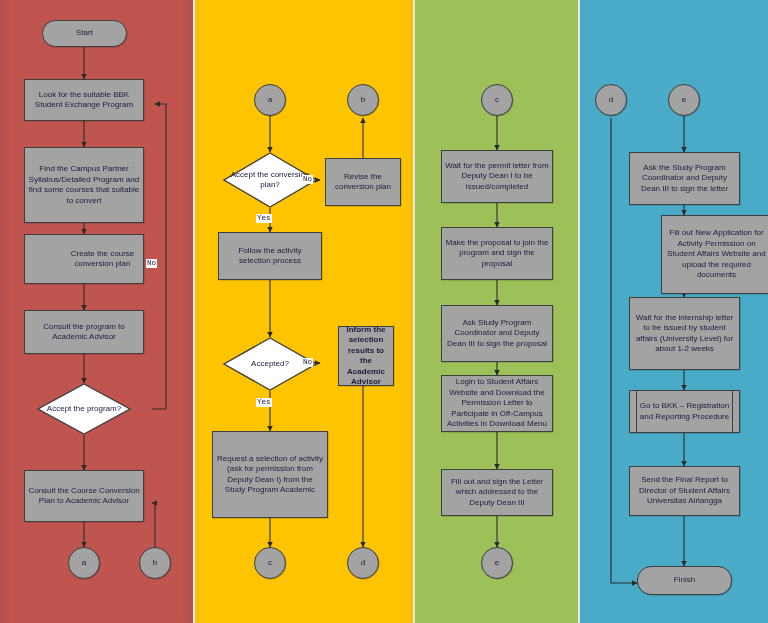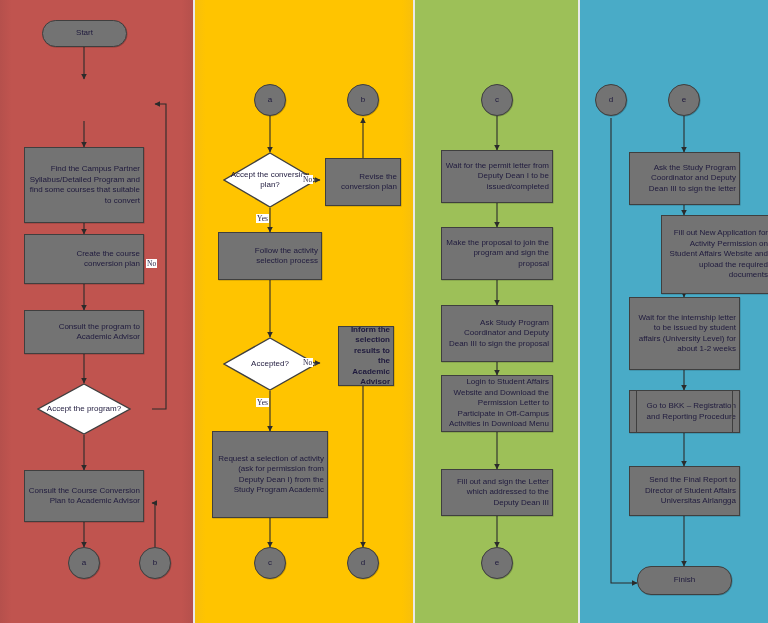--- a/index.html
+++ b/index.html
@@ -8,37 +8,37 @@
   .band{position:absolute;top:0;bottom:0;}
   #band-red{left:0;width:193px;background:#c0504d;}
   #band-yellow{left:195px;width:218px;background:#ffc000;}
   #band-green{left:415px;width:163px;background:#9bbb59;}
   #band-blue{left:580px;width:188px;background:#4bacc6;}
   #band-red{background:linear-gradient(to right,#b5504c 0%,#c0544f 6%,#c0544f 94%,#b5504c 100%);}
   #band-yellow{background:linear-gradient(to right,#f7bf0c 0%,#ffc400 5%,#ffc400 95%,#f7bf0c 100%);}
   #band-green{background:#9dc058;}
   #band-blue{background:#49abc7;}
   svg#wires{position:absolute;left:0;top:0;width:768px;height:623px;overflow:visible;}
-  .node{position:absolute;box-sizing:border-box;background:#737373;border:1px solid #3f3f3f;
-        display:flex;align-items:center;justify-content:center;text-align:right;
+  .node{position:absolute;box-sizing:border-box;background:#a3a3a3;border:1px solid #3f3f3f;
+        display:flex;align-items:center;justify-content:center;text-align:center;
         color:#1f1a3d;font-size:8px;line-height:10.5px;padding:2px 3px;
         font-family:"Liberation Sans", sans-serif;box-shadow:0.5px 0.5px 0 rgba(0,0,0,.25);}
   .terminal{border-radius:14px;}
   .proc{}
   .predef{}
   .predef .bar{position:absolute;top:0;bottom:0;width:1px;background:#3f3f3f;}
   .predef .bar.l{left:6px;} .predef .bar.r{right:6px;}
   .conn{border-radius:50%;width:32px;height:32px;padding:0;font-size:8px;}
   .dec{background:transparent;border:0;box-shadow:none;position:absolute;}
   .dec .dia{position:absolute;left:0;top:0;width:100%;height:100%;}
   .dec .txt{position:absolute;left:0;top:0;width:100%;height:100%;display:flex;
             align-items:center;justify-content:center;text-align:center;
             font-size:8px;line-height:10px;color:#1f1a3d;}
   .elabel{position:absolute;background:#ffffff;color:#1f1a3d;font-size:7.5px;
-          line-height:9px;padding:0 1px;font-family:Liberation Serif, serif;}
+          line-height:9px;padding:0 1px;font-family:Liberation Mono, monospace;}
 </style>
 </head>
 <body>
 
 <div id="canvas">
 
   <div class="band" id="band-red"></div>
   <div class="band" id="band-yellow"></div>
   <div class="band" id="band-green"></div>
   <div class="band" id="band-blue"></div>
@@ -83,20 +83,21 @@
       <path d="M684,286 L684,297"></path>
       <path d="M684,370 L684,390"></path>
       <path d="M684,433 L684,466"></path>
       <path d="M684,516 L684,566"></path>
       <path d="M611,118 L611,583 L637,583"></path>
     </g>
   </svg>
 
   <div class="node terminal" style="left:42px;top:20px;width:85px;height:27px;">Start</div>
 
+  <div class="node proc" style="left:24px;top:79px;width:120px;height:42px;">Look for the suitable BBK Student Exchange Program</div>
 
   <div class="node proc" style="left:24px;top:147px;width:120px;height:76px;">Find the Campus Partner Syllabus/Detailed Program and find some courses that suitable to convert</div>
 
   <div class="node proc" style="left:24px;top:234px;width:120px;height:50px;padding-left:40px;">Create the course conversion plan</div>
 
   <div class="node proc" style="left:24px;top:310px;width:120px;height:44px;">Consult the program to Academic Advisor</div>
 
   <div class="dec" style="left:37px;top:383px;width:94px;height:52px;">
     <svg class="dia" viewBox="0 0 94 52" preserveAspectRatio="none">
       <polygon points="47,1 93,26 47,51 1,26" fill="#ffffff" stroke="#3f3f3f" stroke-width="1.4"></polygon>

